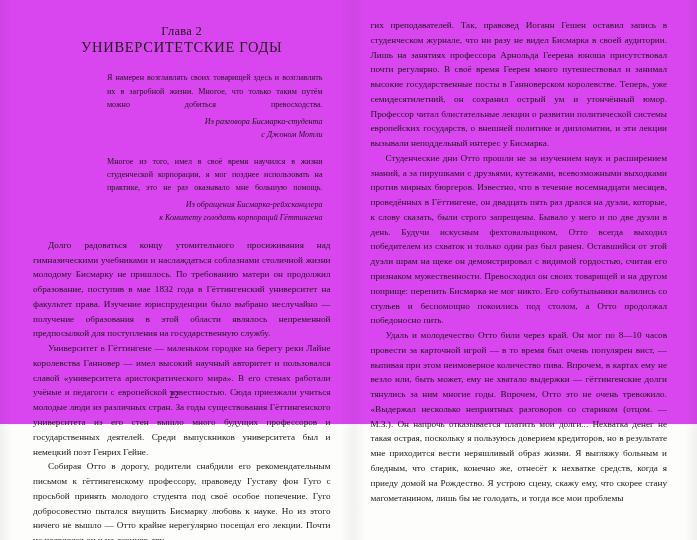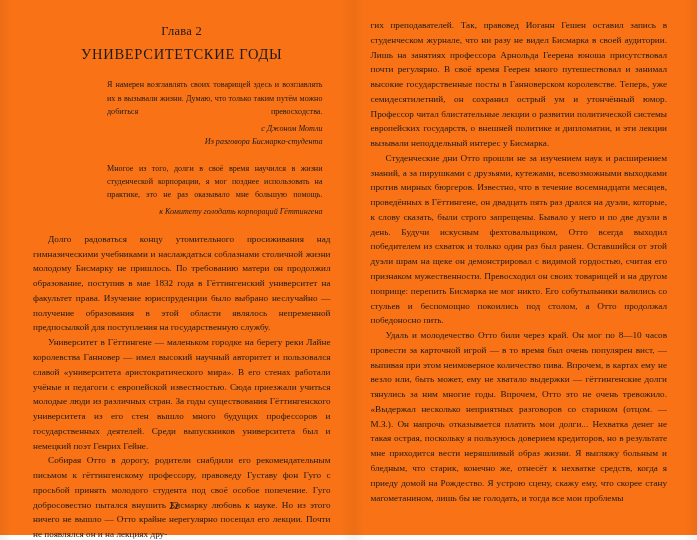--- a/index.html
+++ b/index.html
@@ -48,40 +48,40 @@
   .edge-shade-right {
     position: absolute;
     top: 0; right: 0; width: 12px; height: 540px;
     background: linear-gradient(to left, rgba(0,0,0,0.05), rgba(0,0,0,0));
     pointer-events: none; z-index: 3;
   }
 
   .page {
     position: relative;
     width: 348.5px;
-    height: 535px;
+    height: 424px;
     box-sizing: border-box;
-    background: #f97316;
+    background: #d946ef;
   }
   .page-left  { padding: 18px 18px 0 33px; }
   .page-right { padding: 18px 30px 16px 22px; }
 
   .chapter-head {
     text-align: center;
     margin-top: 6px;
   }
   .chapter-number {
     font-size: 12.5px;
     letter-spacing: 0.3px;
     line-height: 1.2;
   }
   .chapter-title {
     font-size: 14.5px;
     letter-spacing: 0.7px;
-    margin-top: 7px;
+    margin-top: 0;
     line-height: 1.2;
   }
 
   .epigraphs {
     margin: 15px 0 0 0;
     padding-left: 74px;
     padding-right: 8px;
   }
   .epigraph {
     margin-bottom: 13px;
@@ -139,30 +139,31 @@
   <div class="page page-left">
 
     <div class="chapter-head">
       <div class="chapter-number">Глава 2</div>
       <div class="chapter-title">УНИВЕРСИТЕТСКИЕ ГОДЫ</div>
     </div>
 
     <div class="epigraphs">
 
       <div class="epigraph">
-        <div class="epigraph-text">Я намерен возглавлять своих товарищей здесь и возглавлять их в вызывали жизни. Думаю, что только таким путём можно добиться превосходства.</div>
+        <div class="epigraph-text">Я намерен возглавлять своих товарищей здесь и возглавлять их в загробной жизни. Многое, что только таким путём можно добиться превосходства.</div>
         <div class="epigraph-source">
+          <div>Из разговора Бисмарка-студента</div>
           <div>с Джоном Мотли</div>
-          <div>Из разговора Бисмарка-студента</div>
         </div>
       </div>
 
       <div class="epigraph">
-        <div class="epigraph-text">Многое из того, долги в своё время научился в жизни студенческой корпорации, я мог позднее использовать на практике, это не раз оказывало мне большую помощь.</div>
+        <div class="epigraph-text">Многое из того, имел в своё время научился в жизни студенческой корпорации, я мог позднее использовать на практике, это не раз оказывало мне большую помощь.</div>
         <div class="epigraph-source">
+          <div>Из обращения Бисмарка-рейхсканцлера</div>
           <div>к Комитету голодать корпораций Гёттингена</div>
         </div>
       </div>
 
     </div>
 
     <div class="body-text">
       <p>Долго радоваться концу утомительного просиживания над гимназическими учебниками и наслаждаться соблазнами столичной жизни молодому Бисмарку не пришлось. По требованию матери он продолжил образование, поступив в мае 1832 года в Гёттингенский университет на факультет права. Изучение юриспруденции было выбрано неслучайно — получение образования в этой области являлось непременной предпосылкой для поступления на государственную службу.</p>
       <p>Университет в Гёттингене — маленьком городке на берегу реки Лайне королевства Ганновер — имел высокий научный авторитет и пользовался славой «университета аристократического мира». В его стенах работали учёные и педагоги с европейской известностью. Сюда приезжали учиться молодые люди из различных стран. За годы существования Гёттингенского университета из его стен вышло много будущих профессоров и государственных деятелей. Среди выпускников университета был и немецкий поэт Генрих Гейне.</p>
       <p>Собирая Отто в дорогу, родители снабдили его рекомендательным письмом к гёттингенскому профессору, правоведу Густаву фон Гуго с просьбой принять молодого студента под своё особое попечение. Гуго добросовестно пытался внушить Бисмарку любовь к науке. Но из этого ничего не вышло — Отто крайне нерегулярно посещал его лекции. Почти не появлялся он и на лекциях дру-</p>

